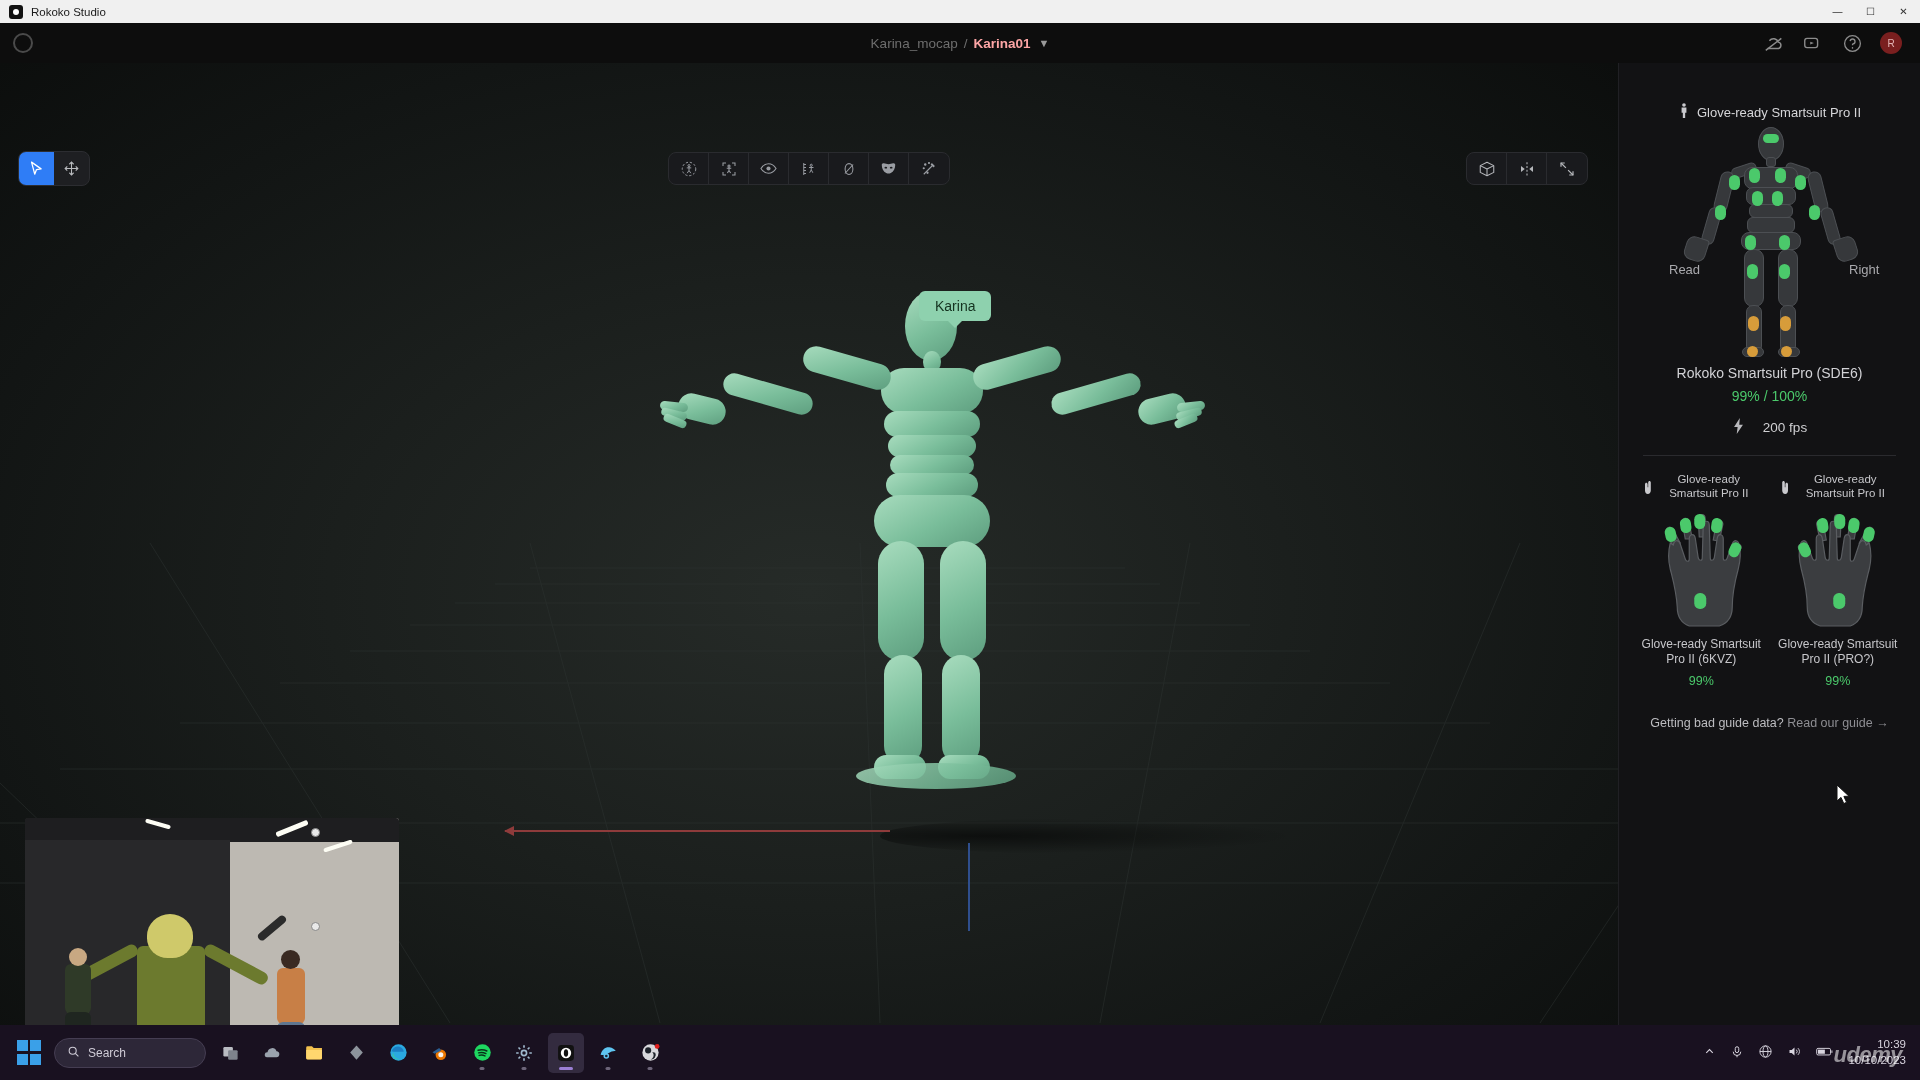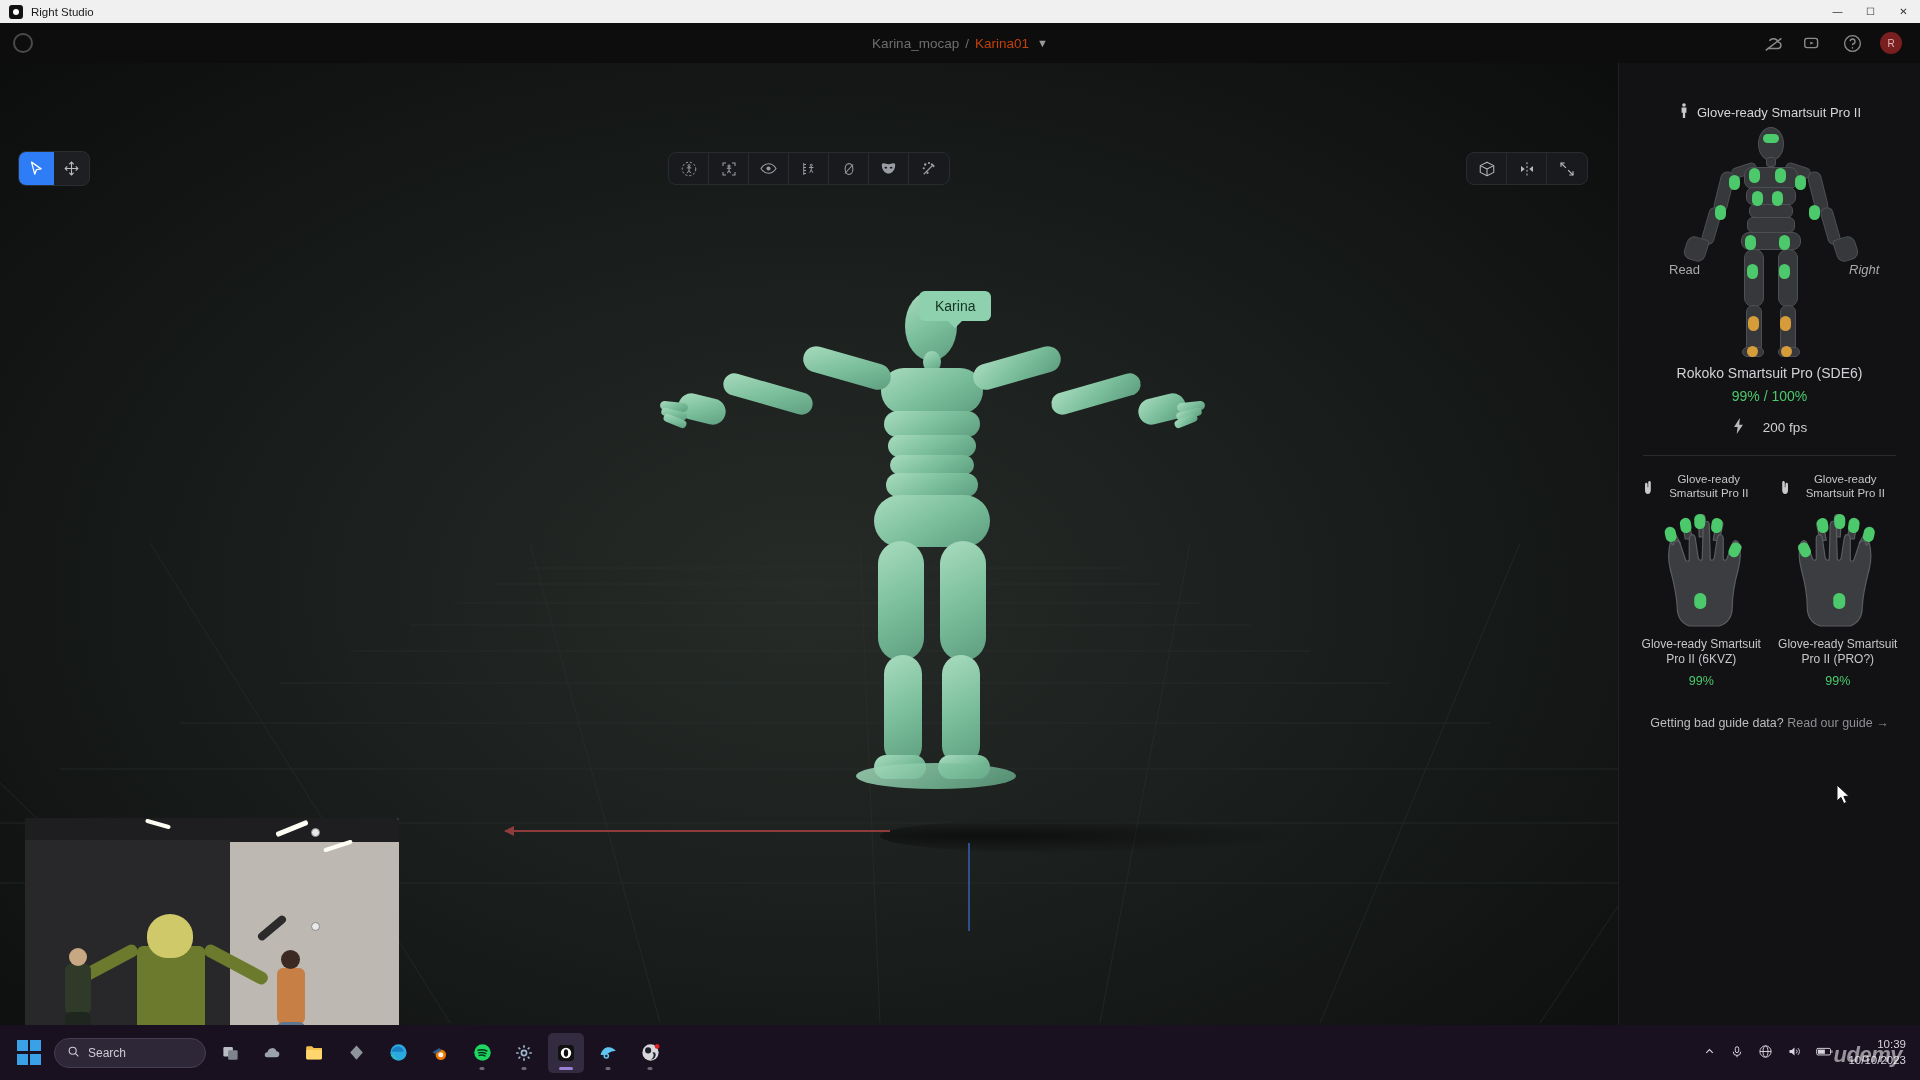--- a/index.html
+++ b/index.html
@@ -36,21 +36,21 @@
   .hdr-logo {
     margin-left: 13px; width: 20px; height: 20px; border-radius: 50%;
     border: 2px solid #4a4a4a;
   }
   .breadcrumb {
     position: absolute; left: 50%; transform: translateX(-50%);
     display: flex; align-items: center; gap: 6px; font-size: 13.5px;
   }
   .bc-parent { color: #6e6e6e; }
   .bc-sep { color: #6e6e6e; }
-  .bc-current { color: #c2410c; font-weight: normal; }
+  .bc-current { color: #fca5a5; font-weight: bold; }
   .bc-chev { color: #9a9a9a; font-size: 11px; margin-left: 2px; }
   .hdr-right {
     margin-left: auto; display: flex; align-items: center; gap: 17px; padding-right: 18px;
   }
   .hdr-icon { width: 22px; height: 22px; display: flex; align-items: center; justify-content: center; color: #8c8c8c; }
   .avatar {
     width: 22px; height: 22px; border-radius: 50%;
     background: #7a1f1f; color: #e5b6b6; font-size: 10px;
     display: flex; align-items: center; justify-content: center;
   }
@@ -232,21 +232,21 @@
   }
 </style>
 </head>
 <body>
 
 <div class="os-titlebar">
   <div class="os-title-left">
     <div class="os-app-icon">
         <i></i>
       </div>
-    <span class="os-title-text">Right Studio</span>
+    <span class="os-title-text">Rokoko Studio</span>
   </div>
   <div class="os-win-btns">
     <div class="os-win-btn">—</div>
     <div class="os-win-btn">☐</div>
     <div class="os-win-btn close">✕</div>
   </div>
 </div>
 
 <div class="app-header">
   <div class="hdr-logo"></div>
@@ -546,21 +546,21 @@
     <div class="sensor green" style="left:112px; top:110px;"></div>
     <div class="sensor green" style="left:146px; top:110px;"></div>
     <div class="sensor green" style="left:114px; top:139px;"></div>
     <div class="sensor green" style="left:146px; top:139px;"></div>
     <div class="sensor amber" style="left:115px; top:191px;"></div>
     <div class="sensor amber" style="left:147px; top:191px;"></div>
     <div class="sensor amber" style="left:114px; top:221px; height:11px;"></div>
     <div class="sensor amber" style="left:148px; top:221px; height:11px;"></div>
 
     <div class="side-label" style="left:36px;  top:137px;">Read</div>
-    <div class="side-label" style="left:216px; top:137px;font-style:italic;">Right</div>
+    <div class="side-label" style="left:216px; top:137px;">Right</div>
   </div>
 
   <div class="dev-name">Rokoko Smartsuit Pro (SDE6)</div>
   <div class="dev-pct">
     <span class="g">99%</span>
     <span class="sep">/</span>
     <span class="g">100%</span>
   </div>
   <div class="dev-fps">
     <span>

